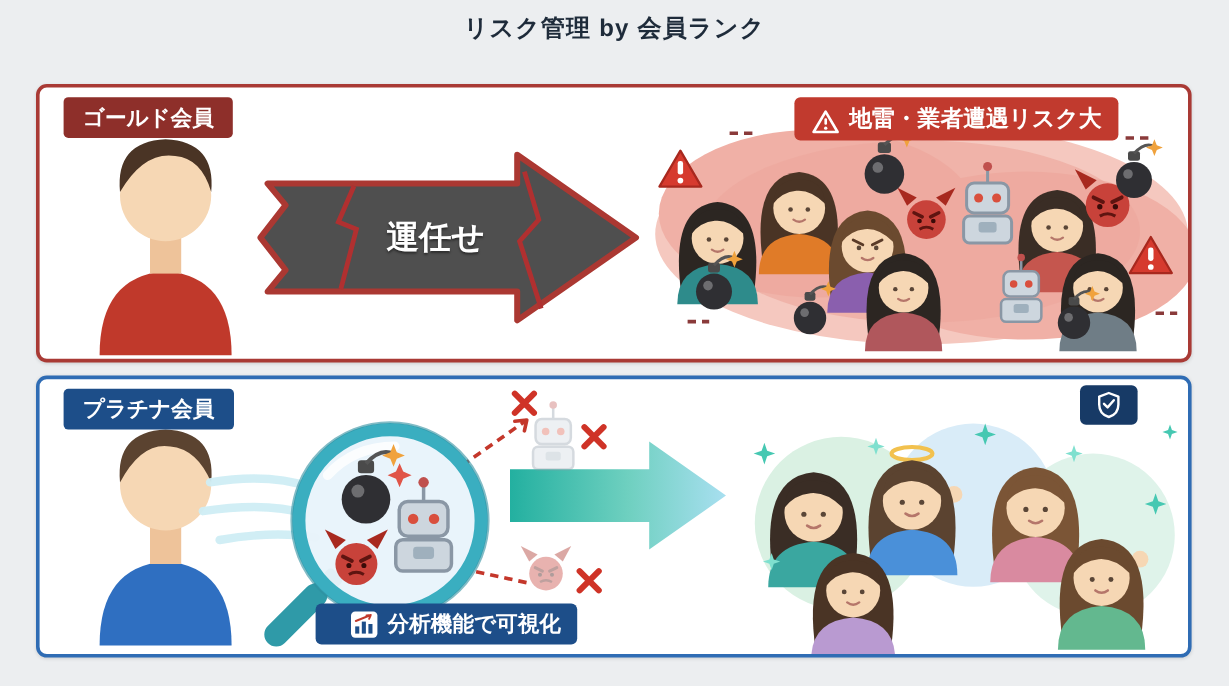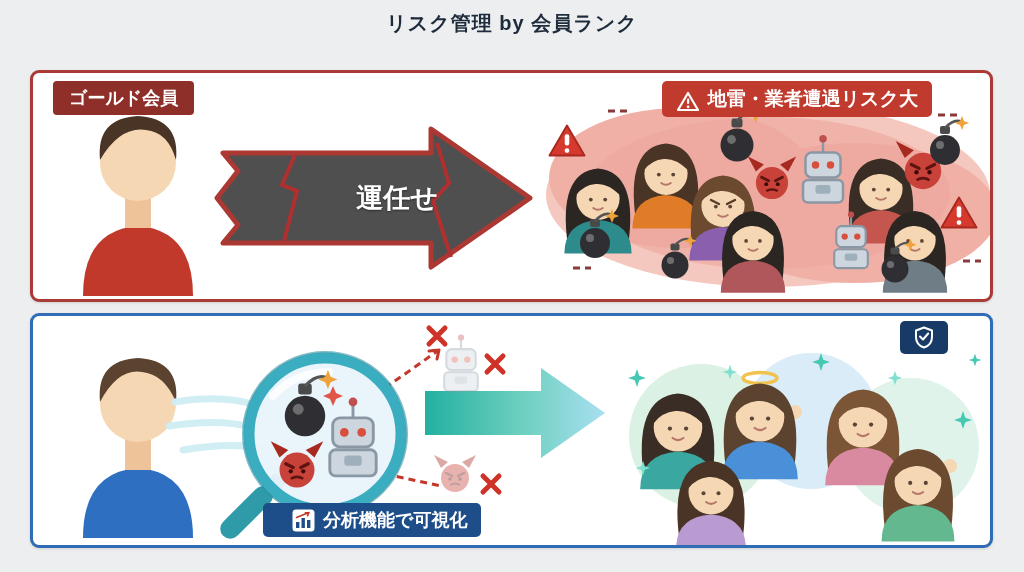--- a/index.html
+++ b/index.html
@@ -9,21 +9,21 @@
   .panel.gold{top:70px;height:232px;border:3px solid #a93a35;}
   .panel.platinum{top:313px;height:235px;border:3px solid #2f6cb4;}
   .panel svg.art{position:absolute;left:0;top:0;}
   .tag{position:absolute;color:#fff;font-weight:bold;font-size:18px;padding:5px 16px;border-radius:4px;z-index:3;}
   .tag.gold-tag{left:20px;top:8px;background:#8e2f2a;}
   .tag.plat-tag{left:20px;top:8px;background:#1d4e89;}
   .badge{position:absolute;display:flex;align-items:flex-end;gap:8px;color:#fff;font-weight:bold;font-size:19px;padding:5px 14px;border-radius:5px;z-index:3;}
   .badge.risk{right:58px;top:8px;background:#c13a2e;}
   .badge.shield{right:42px;top:5px;background:#173a66;}
   .badge.analysis{left:230px;bottom:8px;background:#1d4e89;font-size:18px;padding-left:29px;}
-  .arrow-text{position:absolute;left:255px;top:104px;width:150px;height:42px;line-height:42px;text-align:right;color:#fff;font-size:27px;font-weight:bold;z-index:2;text-shadow:0 1px 2px rgba(0,0,0,.45);}
+  .arrow-text{position:absolute;left:255px;top:104px;width:150px;height:42px;line-height:42px;text-align:center;color:#fff;font-size:27px;font-weight:bold;z-index:2;text-shadow:0 1px 2px rgba(0,0,0,.45);}
   .icon-box{display:flex;align-items:center;}
 </style>
 </head>
 <body>
 
 <div class="stage">
 
   <div class="title">リスク管理 by 会員ランク</div>
 
   <section class="panel gold">
@@ -142,20 +142,23 @@
         <use href="#sym-bomb" transform="translate(642,192) scale(0.9)"></use>
         <use href="#sym-bomb" transform="translate(862,196) scale(0.9)"></use>
 
         <use href="#sym-warning" transform="translate(534,70) scale(1.25)"></use>
         <use href="#sym-warning" transform="translate(926,142) scale(1.25)"></use>
       </g>
     </svg>
   </section>
 
   <section class="panel platinum">
+    <div class="tag plat-tag">
+      <span>プラチナ会員</span>
+    </div>
 
     <div class="badge shield">
       <span class="icon-box">
         <svg width="20" height="23" viewBox="0 0 20 23">
           <path d="M10,1.5 L18,4.5 V11 C18,17 14.2,20.2 10,21.5 C5.8,20.2 2,17 2,11 V4.5 Z" fill="none" stroke="#fff" stroke-width="2" stroke-linejoin="round"></path>
           <path d="M6,10.5 L9,13.5 L14.2,7.5" fill="none" stroke="#fff" stroke-width="2" stroke-linecap="round" stroke-linejoin="round"></path>
         </svg>
       </span>
     </div>
 

